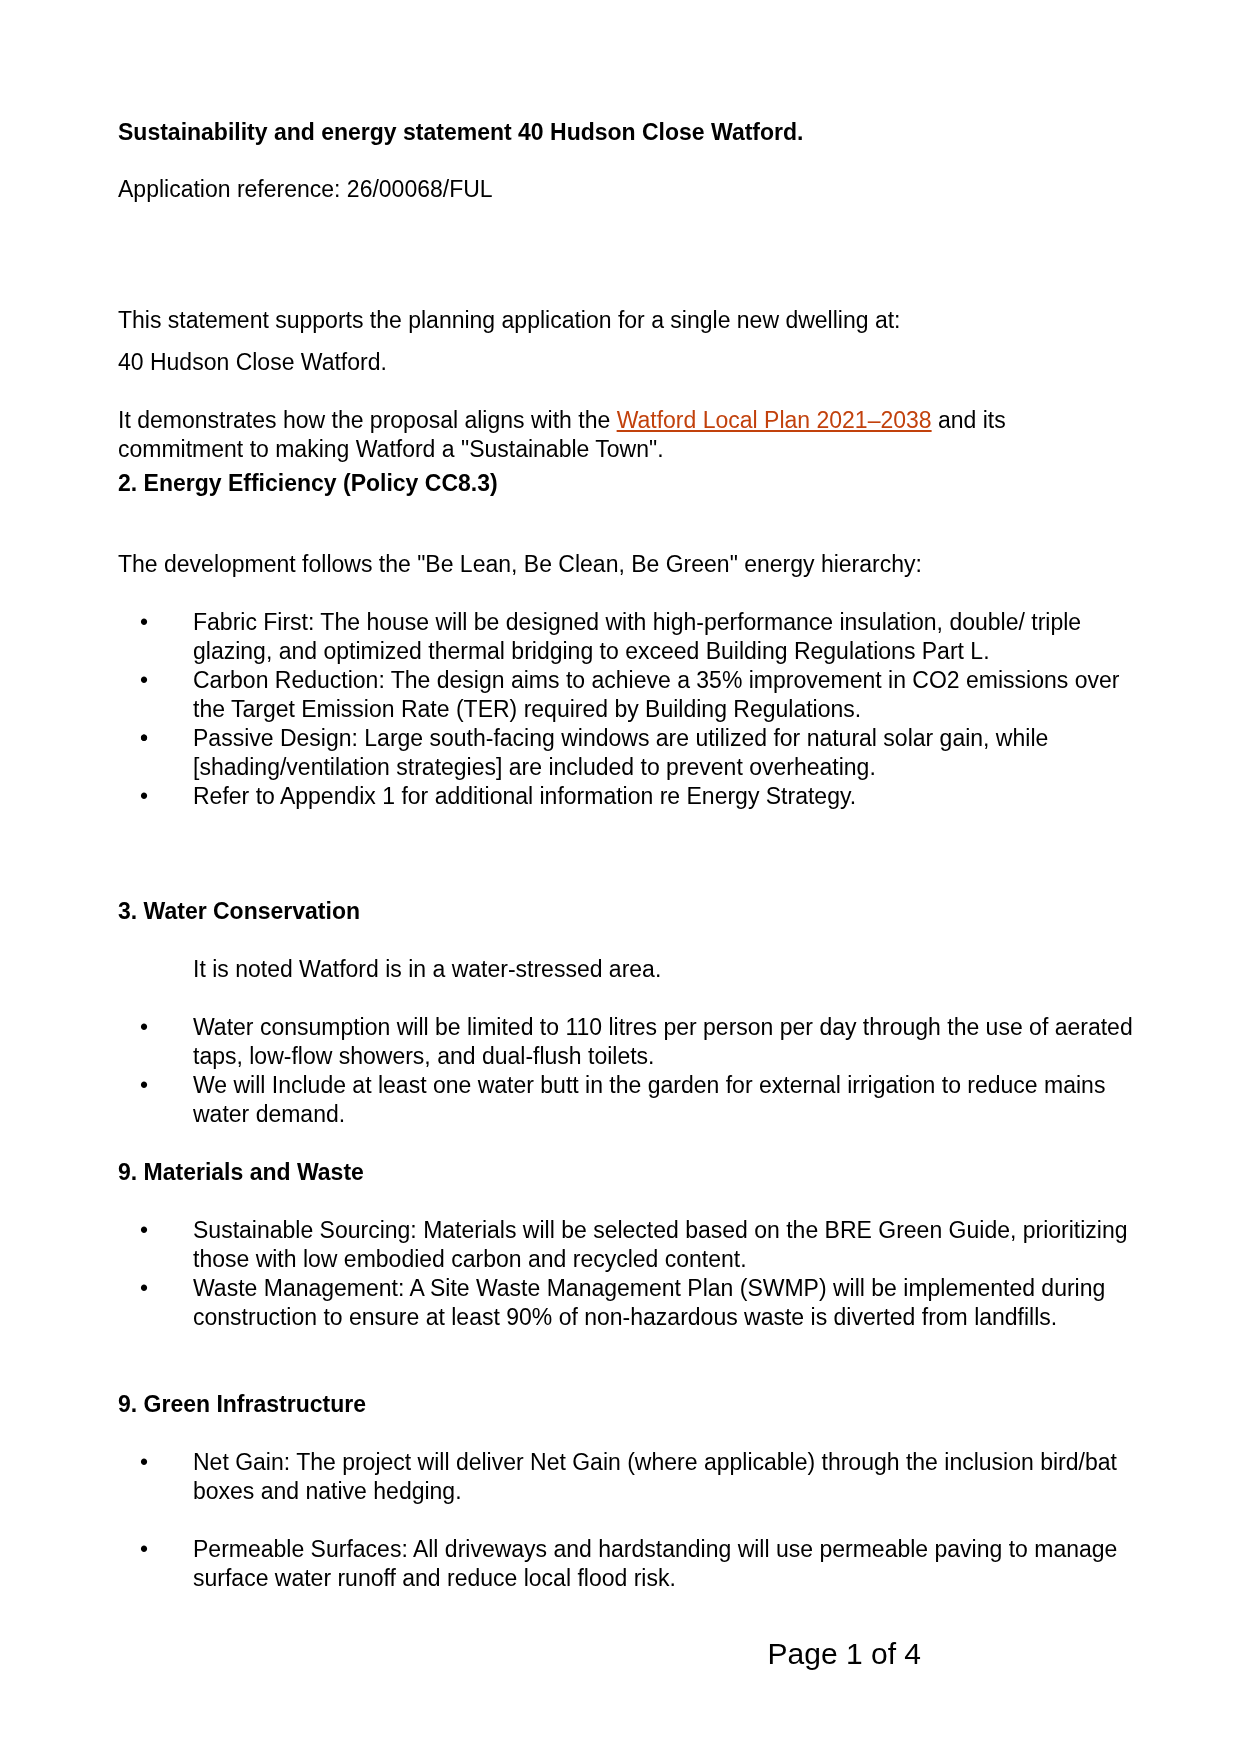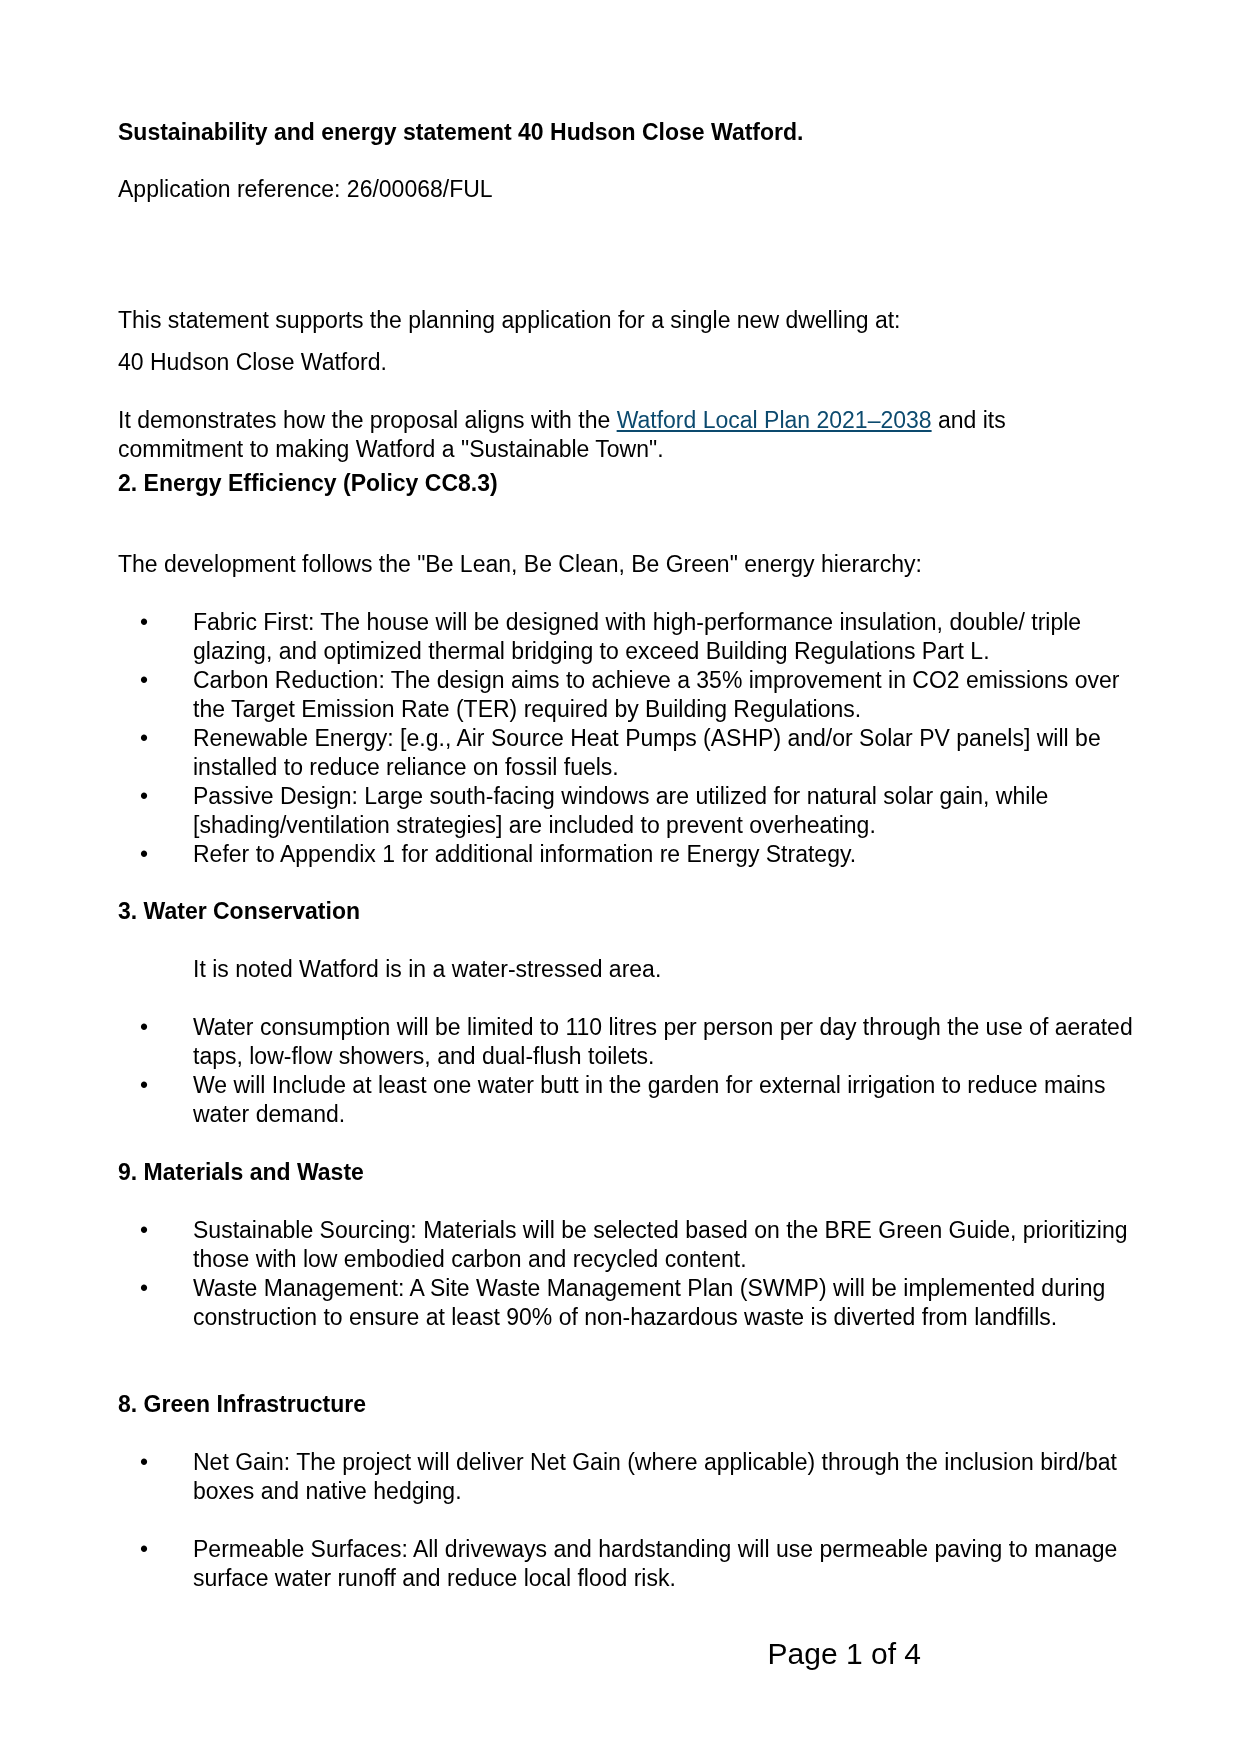--- a/index.html
+++ b/index.html
@@ -24,21 +24,21 @@
       height: 1754px;
     }
     .block {
       position: absolute;
       left: 118px;
       width: 1010px;
       margin: 0;
     }
     .bold { font-weight: bold; }
     .link {
-      color: #0c4a6e;
+      color: #c2410c;
       text-decoration: underline;
       cursor: pointer;
     }
     .indent-text {
       position: absolute;
       left: 193px;
       width: 940px;
       margin: 0;
     }
     ul.bullets {
@@ -87,42 +87,42 @@
 
   <p class="block" style="top:406px;"><span>It demonstrates how the proposal aligns with the </span><a class="link">Watford Local Plan 2021–2038</a><span> and its commitment to making Watford a "Sustainable Town".</span></p>
 
   <p class="block bold" style="top:469px;">2. Energy Efficiency (Policy CC8.3)</p>
 
   <p class="block" style="top:550px;">The development follows the "Be Lean, Be Clean, Be Green" energy hierarchy:</p>
 
   <ul class="bullets" style="top:608px;">
     <li><span class="bullet">•</span><span>Fabric First: The house will be designed with high-performance insulation, double/ triple glazing, and optimized thermal bridging to exceed Building Regulations Part L.</span></li>
     <li><span class="bullet">•</span><span>Carbon Reduction: The design aims to achieve a 35% improvement in CO2 emissions over the Target Emission Rate (TER) required by Building Regulations.</span></li>
-    <li><span class="bullet">•</span><span>Renewable Energy: [e.g., Air Source Heat Pumps (ASHP) and/or Solar PV panels] will be installed to reduce reliance on fossil fuels.</span></li>
+    <li><span class="bullet">•</span></li>
     <li><span class="bullet">•</span><span>Passive Design: Large south-facing windows are utilized for natural solar gain, while [shading/ventilation strategies] are included to prevent overheating.</span></li>
     <li><span class="bullet">•</span><span>Refer to Appendix 1 for additional information re Energy Strategy.</span></li>
   </ul>
 
   <p class="block bold" style="top:897px;">3. Water Conservation</p>
 
   <p class="indent-text" style="top:955px;">It is noted Watford is in a water-stressed area.</p>
 
   <ul class="bullets" style="top:1013px;">
     <li><span class="bullet">•</span><span>Water consumption will be limited to 110 litres per person per day through the use of aerated taps, low-flow showers, and dual-flush toilets.</span></li>
     <li><span class="bullet">•</span><span>We will Include at least one water butt in the garden for external irrigation to reduce mains water demand.</span></li>
   </ul>
 
   <p class="block bold" style="top:1158px;">9. Materials and Waste</p>
 
   <ul class="bullets" style="top:1216px;">
     <li><span class="bullet">•</span><span>Sustainable Sourcing: Materials will be selected based on the BRE Green Guide, prioritizing those with low embodied carbon and recycled content.</span></li>
     <li><span class="bullet">•</span><span>Waste Management: A Site Waste Management Plan (SWMP) will be implemented during construction to ensure at least 90% of non-hazardous waste is diverted from landfills.</span></li>
   </ul>
 
-  <p class="block bold" style="top:1390px;">8. Green Infrastructure</p>
+  <p class="block bold" style="top:1390px;">9. Green Infrastructure</p>
 
   <ul class="bullets" style="top:1448px;">
     <li><span class="bullet">•</span><span>Net Gain: The project will deliver  Net Gain (where applicable) through the inclusion bird/bat boxes and native hedging.</span></li>
     <li class="gap"><span class="bullet">•</span><span>Permeable Surfaces: All driveways and hardstanding will use permeable paving to manage surface water runoff and reduce local flood risk.</span></li>
   </ul>
 
   <div class="footer">Page 1 of 4</div>
 
 </div>
 

